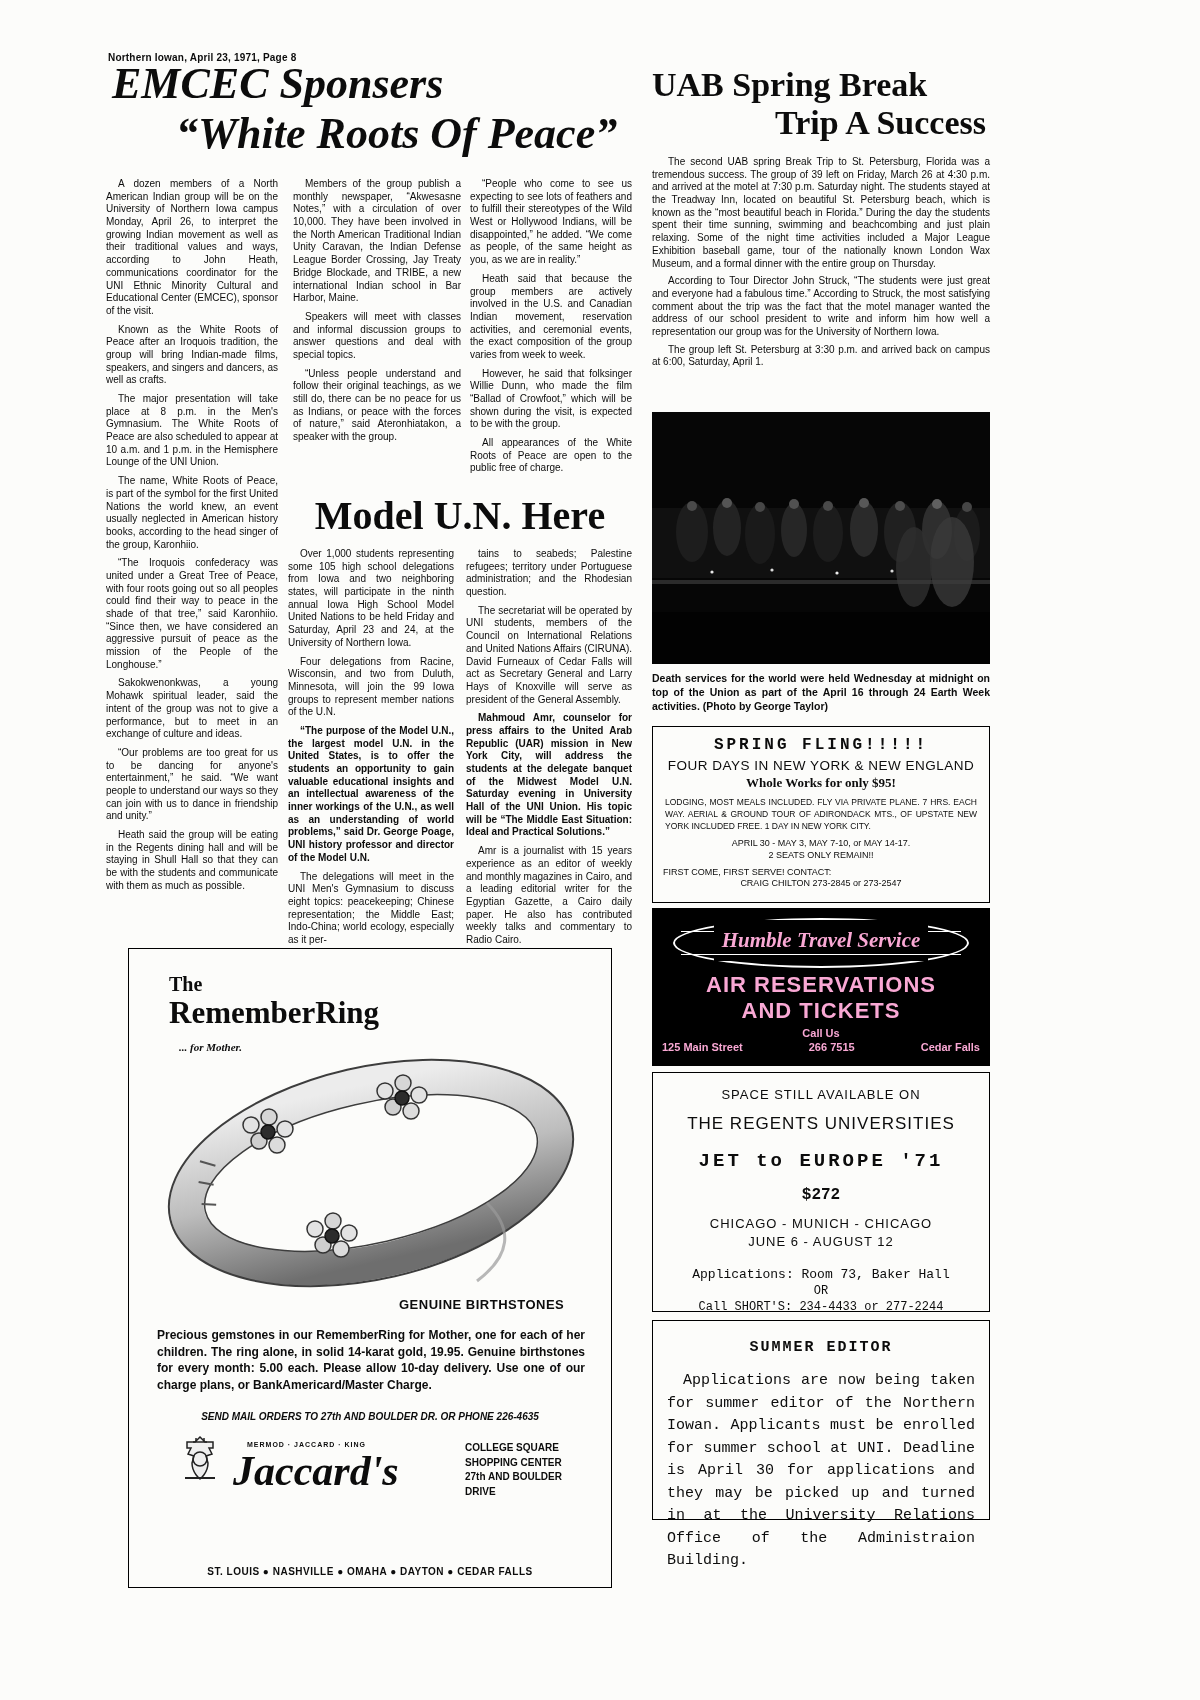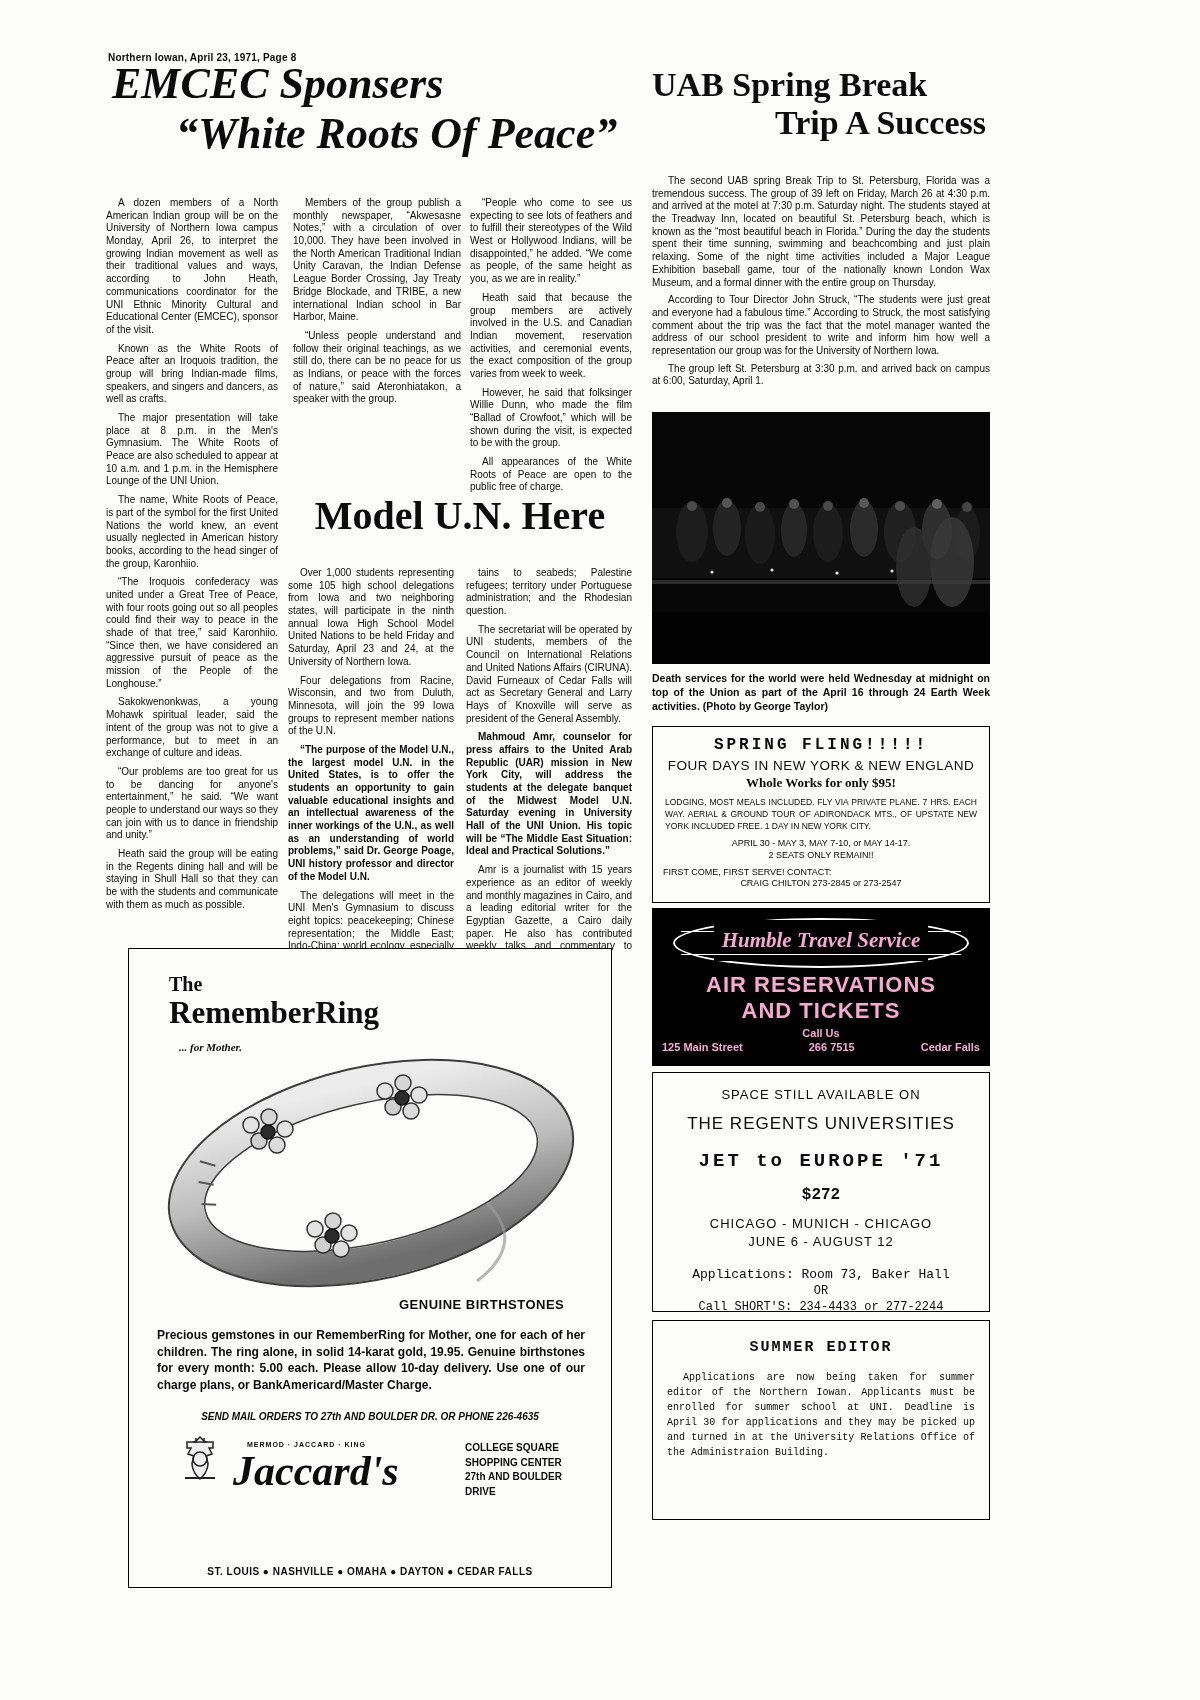--- a/index.html
+++ b/index.html
@@ -8,21 +8,21 @@
 
   .masthead{position:absolute;left:108px;top:52px;font-size:10px;font-weight:600;letter-spacing:.2px;}
 
   
   .emcec-title{position:absolute;left:112px;top:60px;font-family:"Liberation Serif",serif;
                font-style:italic;font-weight:bold;line-height:1.08;}
   .emcec-title .t1{font-size:44px;}
   .emcec-title .t2{font-size:44px;margin-left:64px;margin-top:2px;}
 
   
-  .col{position:absolute;font-size:10px;line-height:1.27;text-align:justify;margin-top:19px;}
+  .col{position:absolute;font-size:10px;line-height:1.27;text-align:justify;}
   .col .para{margin:0 0 6px;text-indent:12px;}
   .col .para.bold{font-weight:bold;}
   #emcec-c1{left:106px;top:178px;width:172px;}
   #emcec-c2{left:293px;top:178px;width:168px;}
   #emcec-c3{left:470px;top:178px;width:162px;}
 
   
   .mun-title{position:absolute;left:288px;top:492px;width:344px;text-align:center;
              font-family:"Liberation Serif",serif;font-weight:bold;font-size:40px;}
   #mun-c1{left:288px;top:548px;width:166px;}
@@ -81,21 +81,21 @@
   .jet .j-route{font-size:13px;letter-spacing:1px;margin-top:12px;}
   .jet .j-dates{font-size:13px;letter-spacing:1px;margin-top:3px;}
   .jet .j-apps{font-family:"Liberation Mono",monospace;font-size:13px;margin-top:18px;}
   .jet .j-or{font-family:"Liberation Mono",monospace;font-size:12px;margin-top:2px;}
   .jet .j-call{font-family:"Liberation Mono",monospace;font-size:12px;margin-top:2px;}
 
   
   .summer{left:652px;top:1320px;width:338px;height:200px;}
   .summer .s-title{text-align:center;font-family:"Liberation Mono",monospace;font-size:15px;
                    font-weight:bold;letter-spacing:2px;margin-top:18px;}
-  .summer .s-body{font-family:"Liberation Mono",monospace;font-size:10px;line-height:1.5;
+  .summer .s-body{font-family:"Liberation Mono",monospace;font-size:15px;line-height:1.5;
                   padding:0 14px;margin-top:14px;text-align:justify;text-indent:16px;}
 
   
   .ring{left:128px;top:948px;width:484px;height:640px;border:1px solid #000;}
   .ring .r-the{position:absolute;left:40px;top:24px;font-family:"Liberation Serif",serif;font-size:20px;font-weight:bold;}
   .ring .r-name{position:absolute;left:40px;top:46px;font-family:"Liberation Serif",serif;font-size:31px;font-weight:bold;}
   .ring .r-for{position:absolute;left:42px;top:92px;font-family:"Liberation Serif",serif;
                font-size:11px;font-weight:bold;font-style:italic;margin-left:8px;}
   .ring .r-img{position:absolute;left:18px;top:84px;width:448px;height:268px;}
   .ring .r-genuine{position:absolute;left:270px;top:348px;font-size:13px;font-weight:bold;letter-spacing:.5px;}
@@ -128,20 +128,21 @@
       <p class="para">Known as the White Roots of Peace after an Iroquois tradition, the group will bring Indian-made films, speakers, and singers and dancers, as well as crafts.</p>
       <p class="para">The major presentation will take place at 8 p.m. in the Men's Gymnasium. The White Roots of Peace are also scheduled to appear at 10 a.m. and 1 p.m. in the Hemisphere Lounge of the UNI Union.</p>
       <p class="para">The name, White Roots of Peace, is part of the symbol for the first United Nations the world knew, an event usually neglected in American history books, according to the head singer of the group, Karonhiio.</p>
       <p class="para">“The Iroquois confederacy was united under a Great Tree of Peace, with four roots going out so all peoples could find their way to peace in the shade of that tree,” said Karonhiio. “Since then, we have considered an aggressive pursuit of peace as the mission of the People of the Longhouse.”</p>
       <p class="para">Sakokwenonkwas, a young Mohawk spiritual leader, said the intent of the group was not to give a performance, but to meet in an exchange of culture and ideas.</p>
       <p class="para">“Our problems are too great for us to be dancing for anyone's entertainment,” he said. “We want people to understand our ways so they can join with us to dance in friendship and unity.”</p>
       <p class="para">Heath said the group will be eating in the Regents dining hall and will be staying in Shull Hall so that they can be with the students and communicate with them as much as possible.</p>
     </div>
   <div class="col" id="emcec-c2">
       <p class="para">Members of the group publish a monthly newspaper, “Akwesasne Notes,” with a circulation of over 10,000. They have been involved in the North American Traditional Indian Unity Caravan, the Indian Defense League Border Crossing, Jay Treaty Bridge Blockade, and TRIBE, a new international Indian school in Bar Harbor, Maine.</p>
+      <p class="para">Speakers will meet with classes and informal discussion groups to answer questions and deal with special topics.</p>
       <p class="para">“Unless people understand and follow their original teachings, as we still do, there can be no peace for us as Indians, or peace with the forces of nature,” said Ateronhiatakon, a speaker with the group.</p>
     </div>
   <div class="col" id="emcec-c3">
       <p class="para">“People who come to see us expecting to see lots of feathers and to fulfill their stereotypes of the Wild West or Hollywood Indians, will be disappointed,” he added. “We come as people, of the same height as you, as we are in reality.”</p>
       <p class="para">Heath said that because the group members are actively involved in the U.S. and Canadian Indian movement, reservation activities, and ceremonial events, the exact composition of the group varies from week to week.</p>
       <p class="para">However, he said that folksinger Willie Dunn, who made the film “Ballad of Crowfoot,” which will be shown during the visit, is expected to be with the group.</p>
       <p class="para">All appearances of the White Roots of Peace are open to the public free of charge.</p>
     </div>
 
   <div class="mun-title">Model U.N. Here</div>

